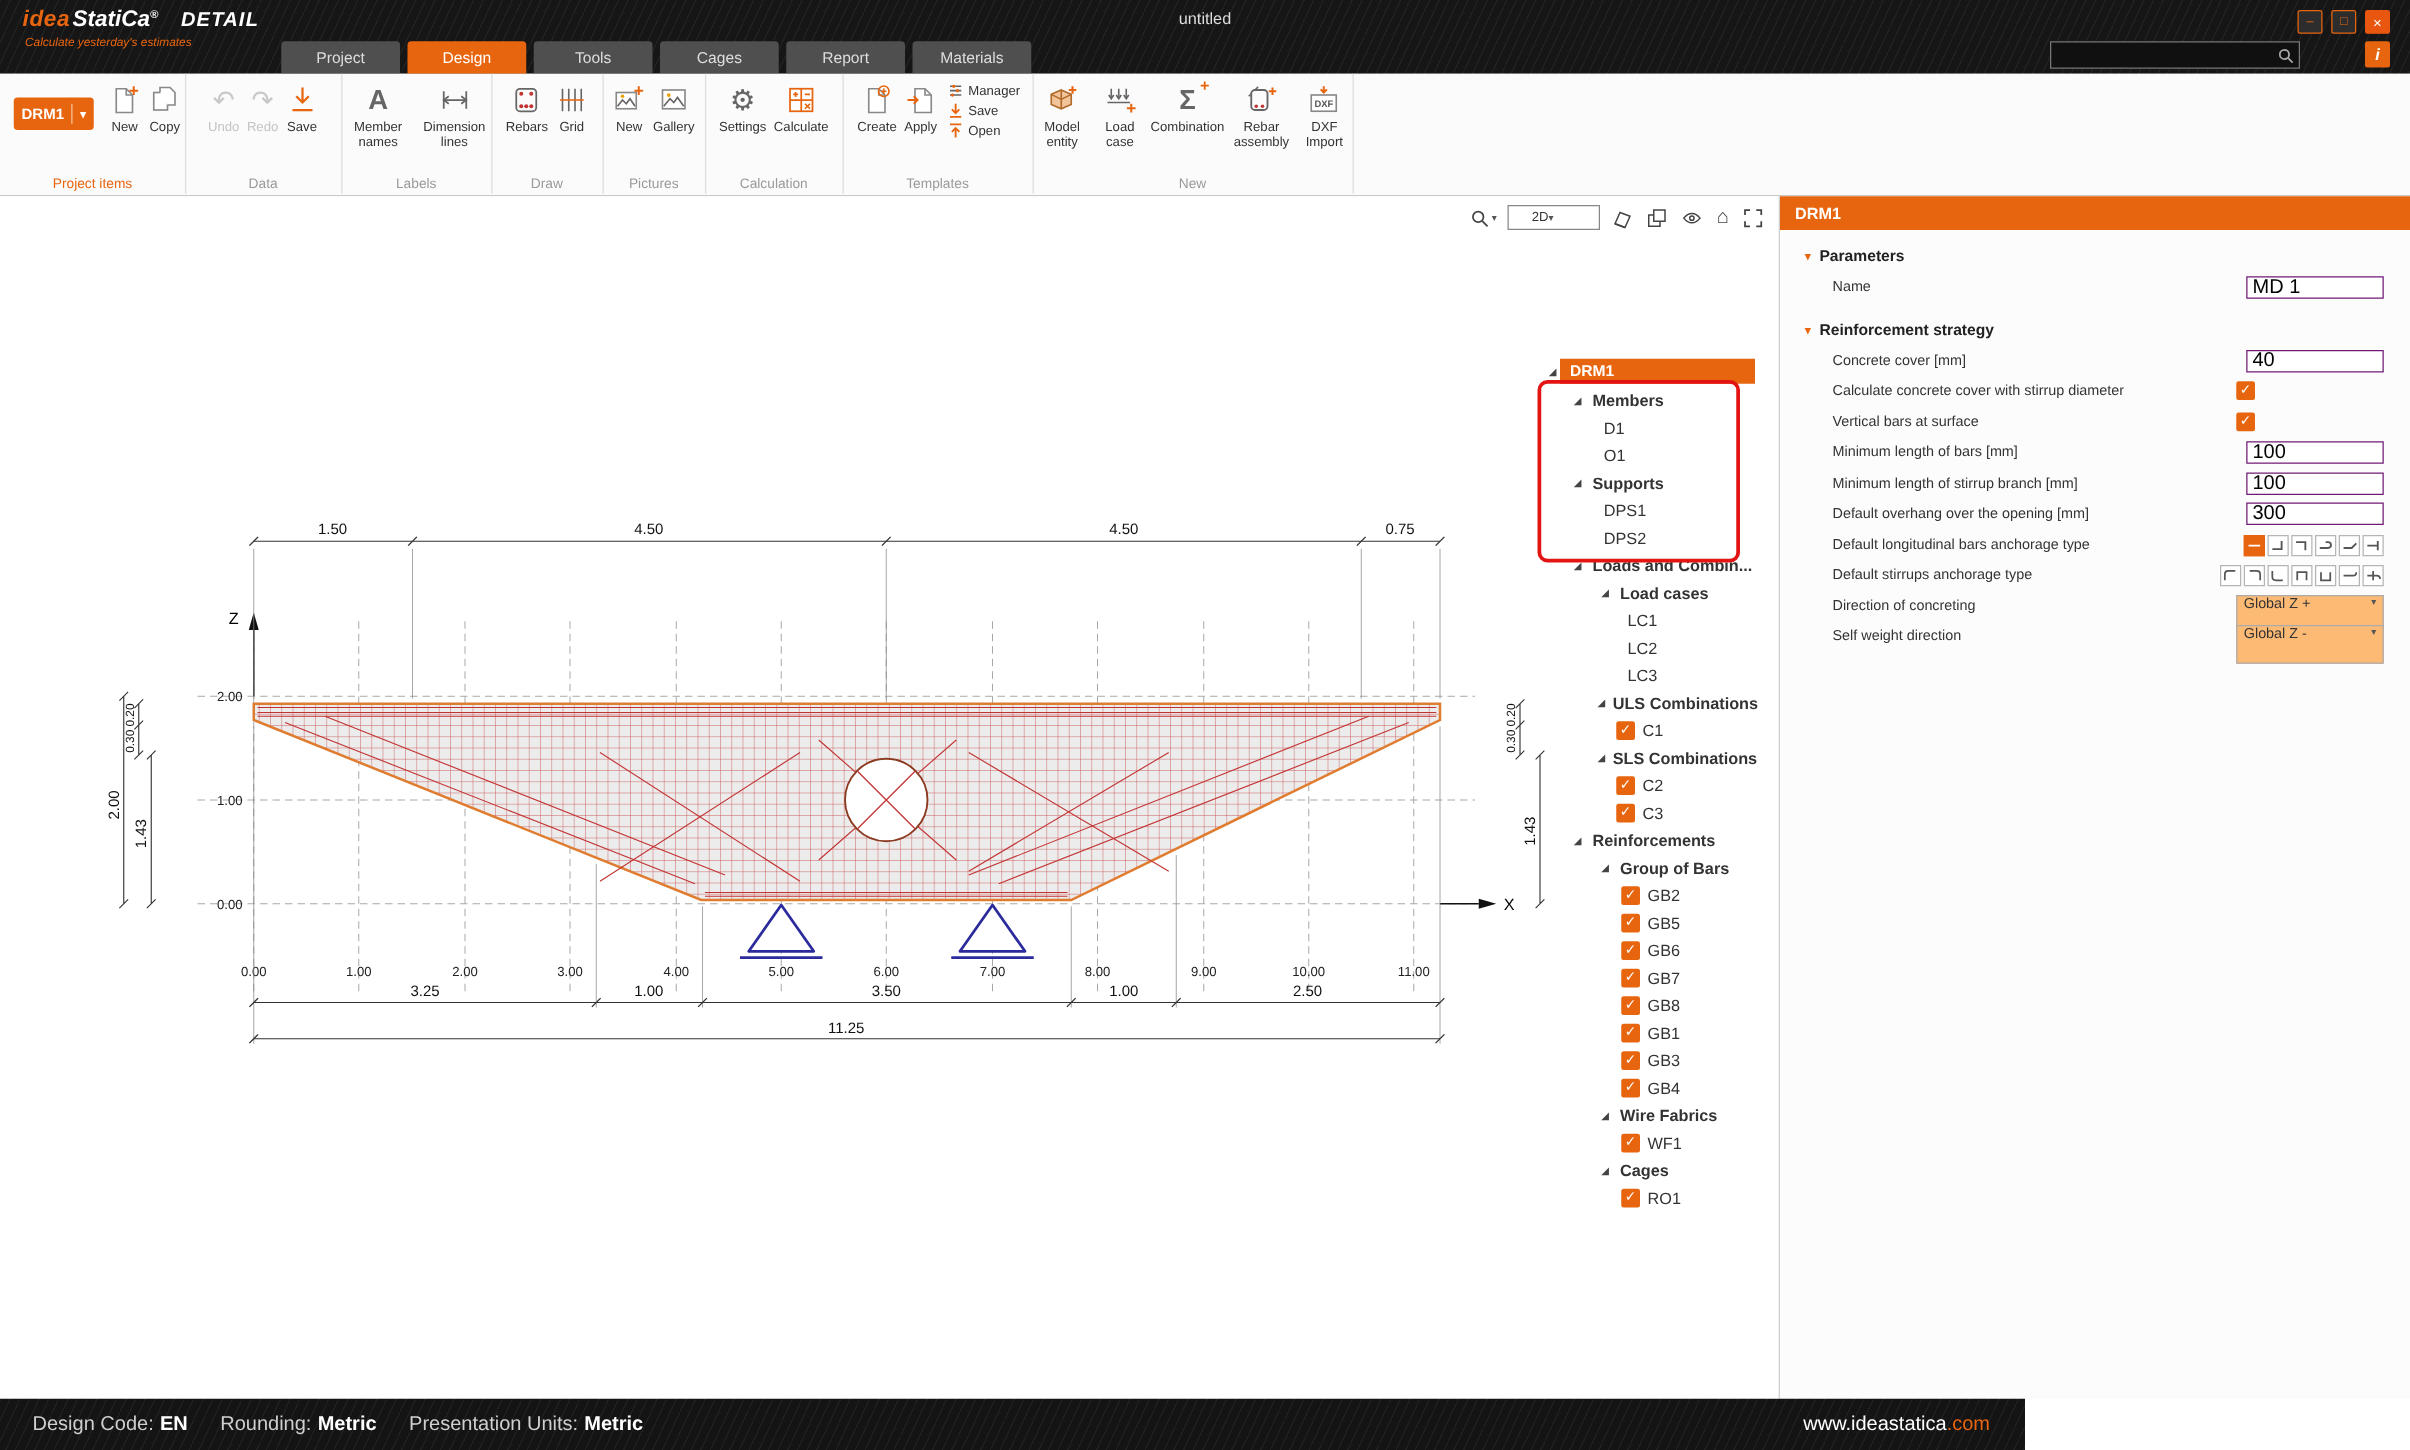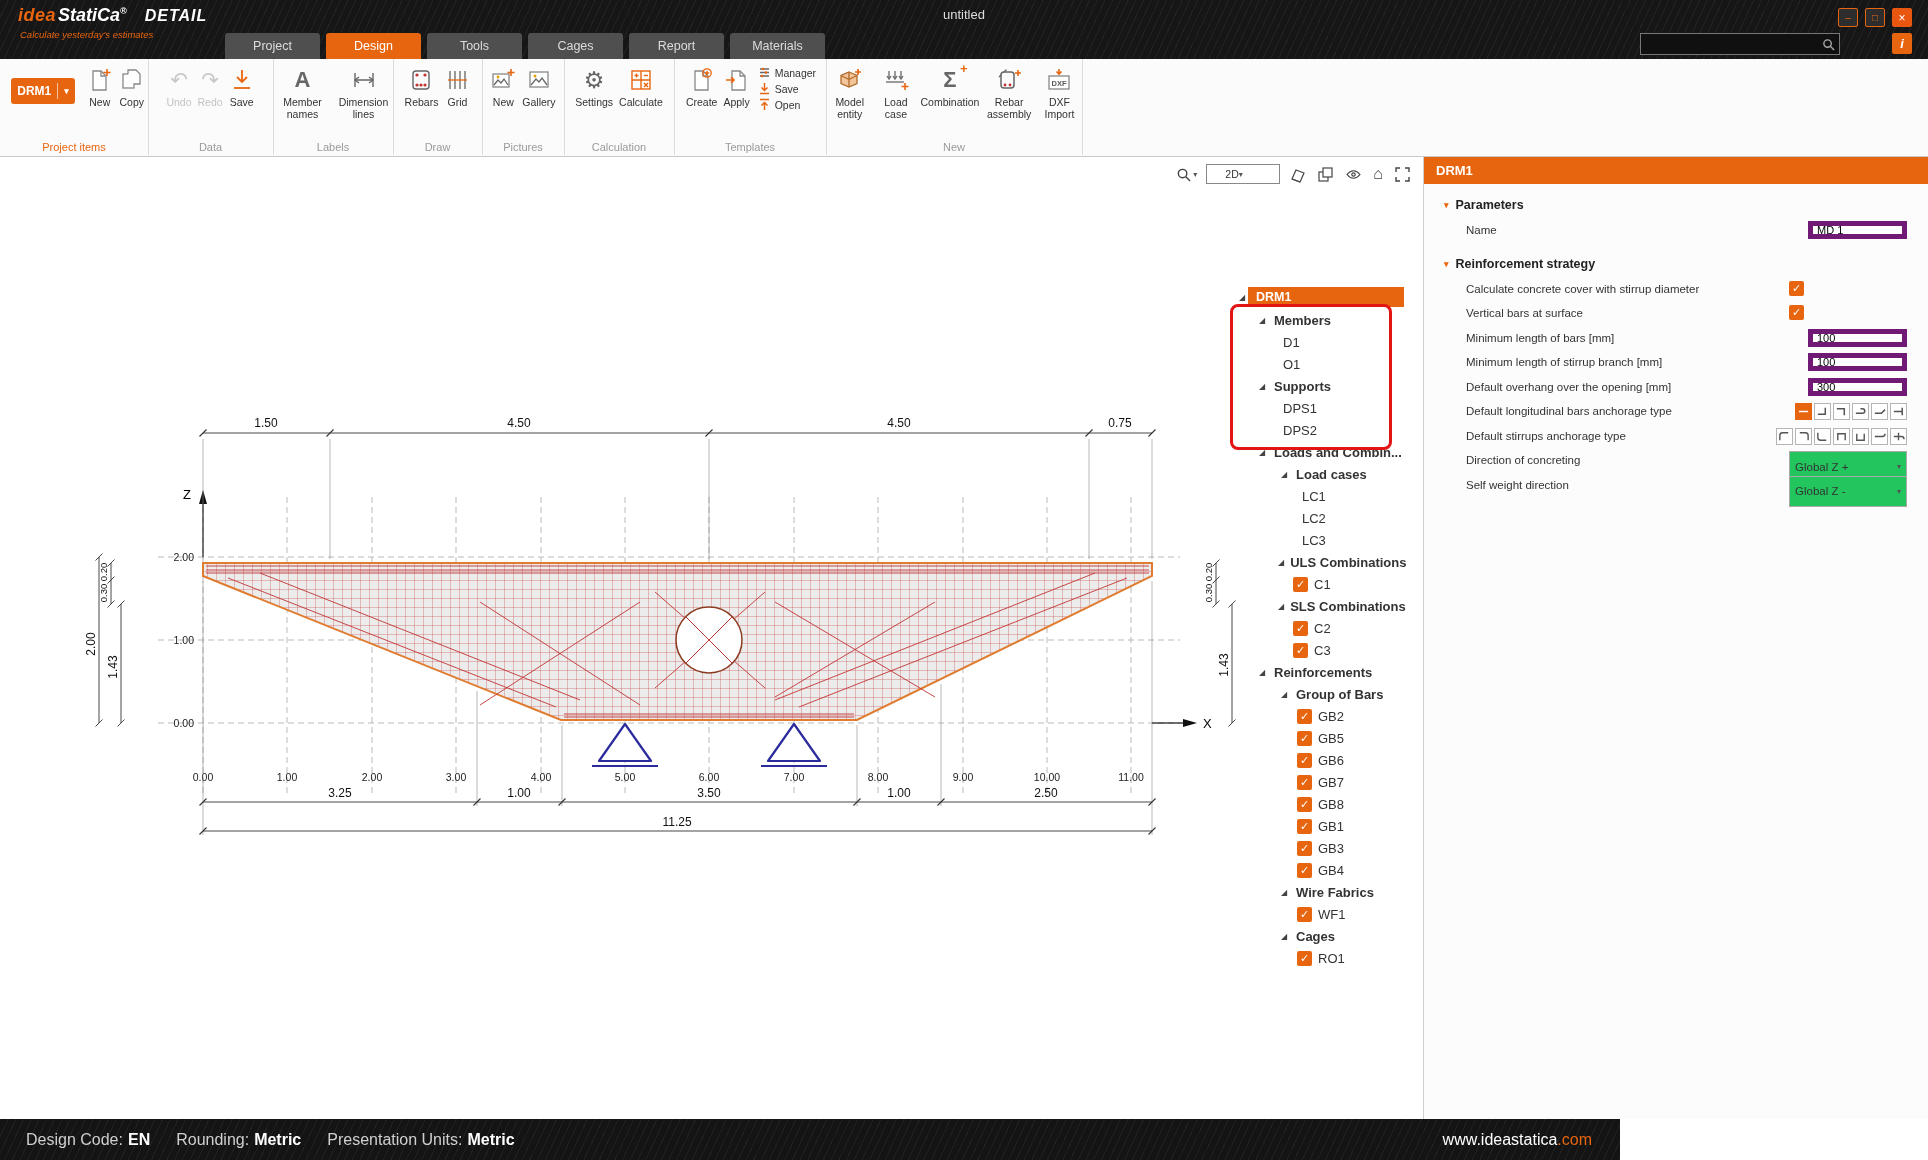--- a/index.html
+++ b/index.html
@@ -77,26 +77,26 @@
   .t-row .cl{margin-left:6px;}
   .red-annotation{position:absolute;left:1230px;top:147px;width:156px;height:140px;border:3px solid #e31414;border-radius:8px;}
   
   .props{position:absolute;left:1423px;top:0;width:505px;height:962px;background:#fcfcfc;border-left:1px solid #cfcfcf;}
   .p-header{height:27px;line-height:27px;background:#e8650f;color:#fff;font-weight:bold;font-size:13px;padding-left:12px;}
   .p-sec-title{height:26px;display:flex;align-items:center;gap:7px;padding-left:20px;font-weight:bold;
       font-size:12.5px;color:#222;margin-top:8px;}
   .chev{color:#e8650f;font-size:9px;}
   .p-row{height:24.5px;display:flex;align-items:center;padding-left:42px;position:relative;font-size:11.5px;color:#333;}
   .p-row .p-label{max-width:330px;white-space:nowrap;overflow:hidden;}
-  .p-input{position:absolute;right:22px;top:3px;width:99px;height:18px;border:5px solid #701a75;background:#fff;
-      font-size:11px;font-family:"Liberation Sans",sans-serif;padding:0 4px;box-sizing:border-box;}
+  .p-input{position:absolute;right:22px;top:3px;width:110px;height:18px;border:1px solid #701a75;background:#fff;
+      font-size:16px;font-family:"Liberation Sans",sans-serif;padding:0 4px;box-sizing:border-box;}
   .p-check{position:absolute;right:125px;top:4px;width:15px;height:15px;background:#e8650f;border-radius:2px;
       color:#fff;font-size:11px;line-height:15px;text-align:center;}
-  .p-select{position:absolute;right:22px;top:3px;width:118px;height:31px;border:1px solid #ababab;background:#22c55e;
-      display:flex;align-items:center;justify-content:space-between;padding:0 5px;font-size:11.5px;box-sizing:border-box;}
+  .p-select{position:absolute;right:22px;top:3px;width:118px;height:31px;border:1px solid #ababab;background:#fdba74;
+      display:flex;align-items:flex-start;justify-content:space-between;padding:0 5px;font-size:11.5px;box-sizing:border-box;}
   .p-select .dd{font-size:8px;color:#555;}
   .icstrip{position:absolute;right:22px;top:4px;display:flex;gap:2px;}
   .icbtn{width:15px;height:15px;border:1px solid #b5b5b5;background:#fff;display:flex;align-items:center;justify-content:center;}
   .icbtn.sel{background:#e8650f;border-color:#e8650f;}
   .icbtn svg{display:block;}
   
   .statusbar{position:absolute;left:0;top:1119px;width:1620px;height:41px;background:#141414;
     background-image:repeating-linear-gradient(115deg,rgba(255,255,255,.05) 0 1px,transparent 1px 7px);
     color:#cfcfcf;font-size:16px;display:flex;align-items:center;}
   .sb-item{margin-left:26px;white-space:nowrap;}
@@ -709,20 +709,24 @@
       <span class="p-label">Name</span>
       <input class="p-input" value="MD 1" style="">
     </div>
 
     <div class="p-sec-title">
       <span class="chev">▾</span>
       <span>Reinforcement strategy</span>
     </div>
 
     <div class="p-row">
+      <span class="p-label">Concrete cover [mm]</span>
+      <input class="p-input" value="40" style="">
+    </div>
+    <div class="p-row">
       <span class="p-label">Calculate concrete cover with stirrup diameter</span>
       <span class="p-check">✓</span>
     </div>
     <div class="p-row">
       <span class="p-label">Vertical bars at surface</span>
       <span class="p-check">✓</span>
     </div>
     <div class="p-row">
       <span class="p-label">Minimum length of bars [mm]</span>
       <input class="p-input" value="100" style="">

